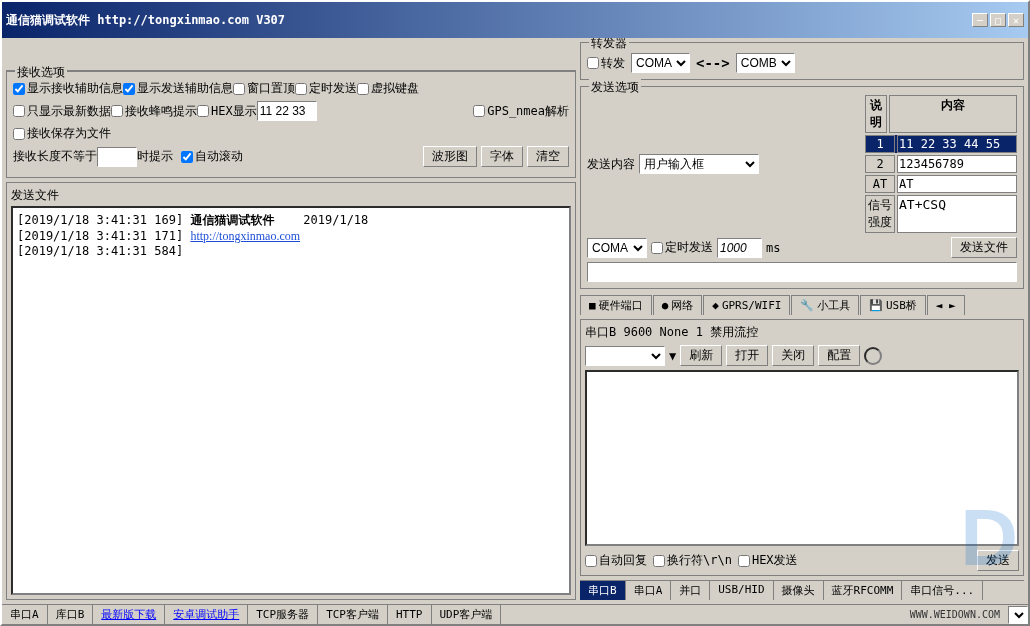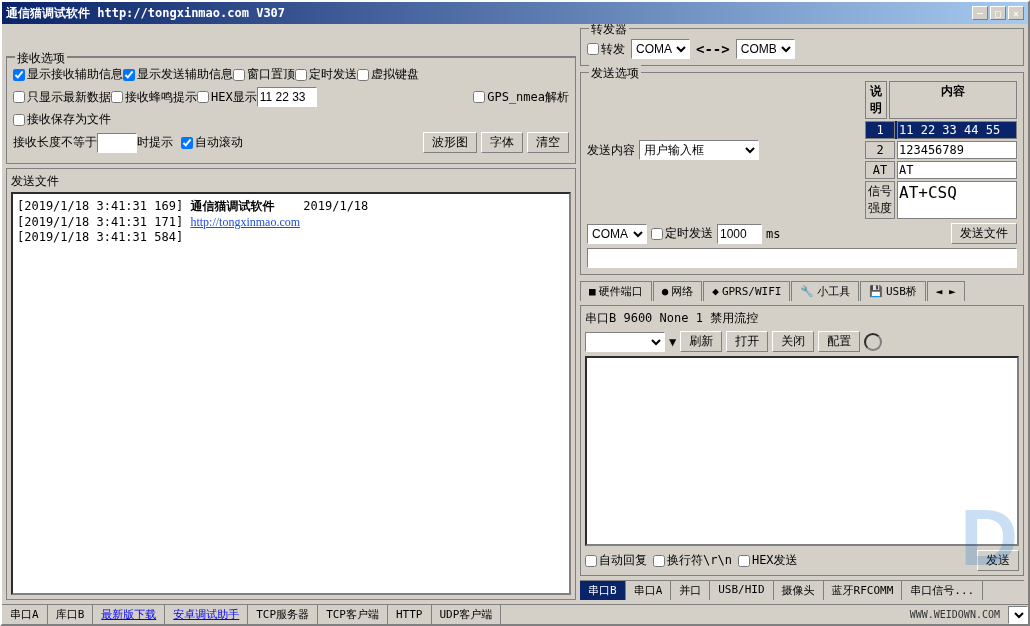--- a/index.html
+++ b/index.html
@@ -17,21 +17,21 @@
       height: 626px;
       display: flex;
       flex-direction: column;
       border: 2px solid #fff;
       border-right-color: #808080;
       border-bottom-color: #808080;
     }
     .title-bar {
       background: linear-gradient(to right, #0a246a, #a6caf0);
       color: white;
-      height: 22px;
+      height: 36px;
       display: flex;
       align-items: center;
       justify-content: space-between;
       padding: 0 4px;
       flex-shrink: 0;
       text-align: right;
     }
     .title-bar-text {
       font-size: 12px;
       font-weight: bold;
@@ -438,35 +438,35 @@
             <div style="display:flex; gap:2px;">
               <div style="width:30px; text-align:center; border:1px solid #808080; background:#d4d0c8; font-size:12px; padding:1px;">2</div>
               <div style="flex:1; border:1px solid #808080; background:white; font-size:12px; padding:1px; width:120px;">123456789</div>
             </div>
             <div style="display:flex; gap:2px;">
               <div style="width:30px; text-align:center; border:1px solid #808080; background:#d4d0c8; font-size:12px; padding:1px;">AT</div>
               <div style="flex:1; border:1px solid #808080; background:white; font-size:12px; padding:1px; width:120px;">AT</div>
             </div>
             <div style="display:flex; gap:2px;">
               <div style="width:30px; text-align:center; border:1px solid #808080; background:#d4d0c8; font-size:12px; padding:1px;">信号强度</div>
-              <div style="flex:1; border:1px solid #808080; background:white; font-size:16px; padding:1px; width:120px;">AT+CSQ</div>
+              <div style="flex:1; border:1px solid #808080; background:white; font-size:13px; padding:1px; width:120px;">AT+CSQ</div>
             </div>
           </div>
         </div>
 
         <div style="display:flex; align-items:center; gap:4px;">
           <select class="winselect" style="width:60px;">
             <option>COMA</option>
             <option>COMB</option>
           </select>
           <div class="checkbox-item">
             <input type="checkbox" style="">
             <span>定时发送</span>
           </div>
-          <input type="text" class="wininput" style="width: 45px;" value="1000">
+          <input type="text" class="wininput" style="width: 45px; font-style: italic;" value="1000">
           <span>ms</span>
           <div style="margin-left:auto;">
             <button class="winbtn">发送文件</button>
           </div>
         </div>
 
         <div style="display:flex; align-items:center; gap:4px; margin-top:4px;">
           <input type="text" class="wininput" style="flex: 1 1 0%;">
         </div>
       </div>

